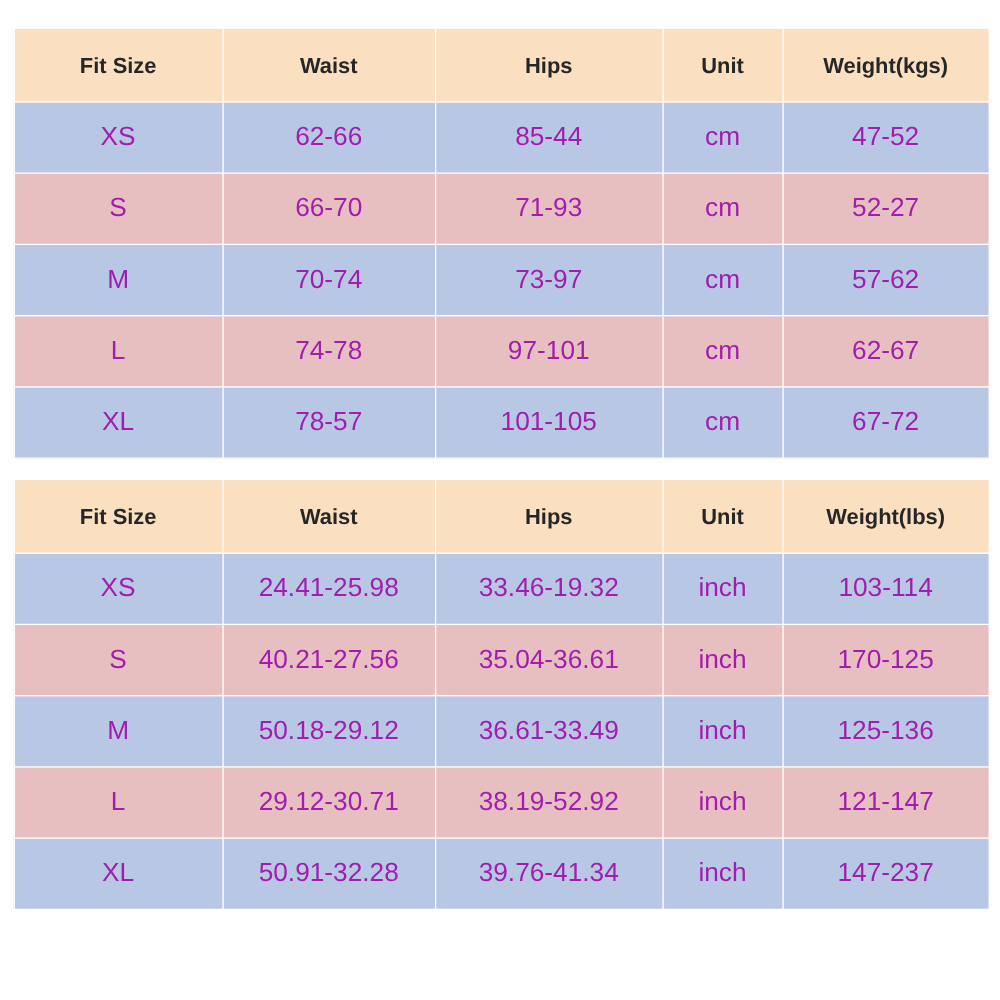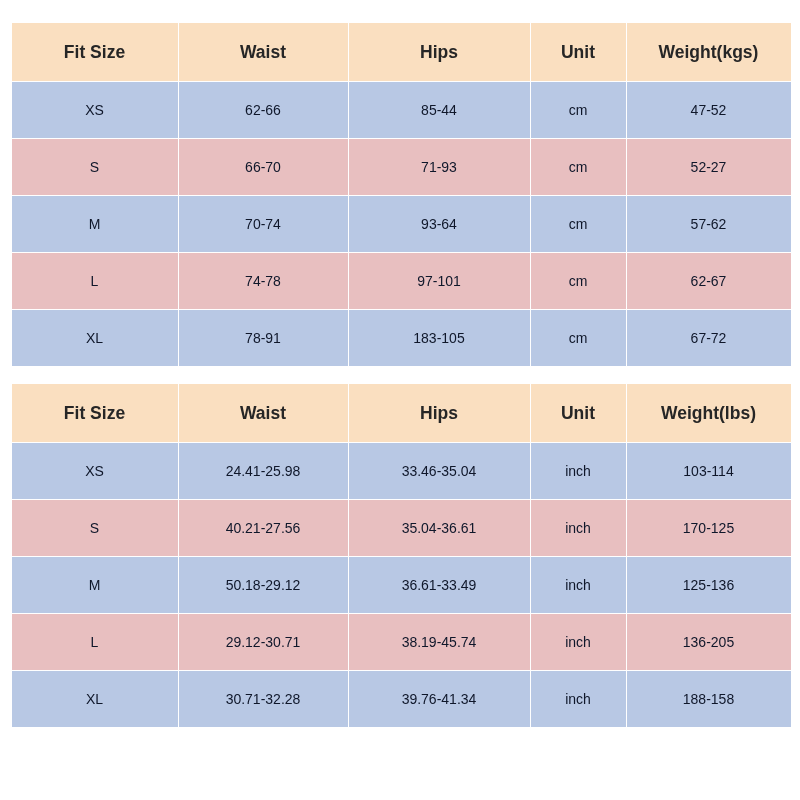--- a/index.html
+++ b/index.html
@@ -27,23 +27,23 @@
     width: 780px;
     border-collapse: collapse;
     table-layout: fixed;
     border: 1px solid #ffffff;
   }
   table.size-table td,
   table.size-table th {
     border: 1px solid #ffffff;
     text-align: center;
     vertical-align: middle;
-    font-size: 14px;
+    font-size: 21px;
     font-weight: normal;
-    color: #0f172a;
+    color: #a21caf;
     padding: 0;
   }
   table.size-table thead th {
     background: #fadfc0;
     font-weight: bold;
     font-size: 17.5px;
     height: 58px;
     color: #262626;
   }
   table.size-table tbody tr.row-blue td {
@@ -100,35 +100,35 @@
         <tr class="row-pink">
           <td>S</td>
           <td>66-70</td>
           <td>71-93</td>
           <td>cm</td>
           <td>52-27</td>
         </tr>
         <tr class="row-blue">
           <td>M</td>
           <td>70-74</td>
-          <td>93-64</td>
+          <td>73-97</td>
           <td>cm</td>
           <td>57-62</td>
         </tr>
         <tr class="row-pink">
           <td>L</td>
           <td>74-78</td>
           <td>97-101</td>
           <td>cm</td>
           <td>62-67</td>
         </tr>
         <tr class="row-blue">
           <td>XL</td>
-          <td>78-91</td>
-          <td>183-105</td>
+          <td>78-57</td>
+          <td>101-105</td>
           <td>cm</td>
           <td>67-72</td>
         </tr>
       </tbody>
     </table>
   </div>
 
   <div class="tbl-wrap">
     <table class="size-table">
       <colgroup>
@@ -144,49 +144,49 @@
           <th>Waist</th>
           <th>Hips</th>
           <th>Unit</th>
           <th>Weight(lbs)</th>
         </tr>
       </thead>
       <tbody>
         <tr class="row-blue">
           <td>XS</td>
           <td>24.41-25.98</td>
-          <td>33.46-35.04</td>
+          <td>33.46-19.32</td>
           <td>inch</td>
           <td>103-114</td>
         </tr>
         <tr class="row-pink">
           <td>S</td>
           <td>40.21-27.56</td>
           <td>35.04-36.61</td>
           <td>inch</td>
           <td>170-125</td>
         </tr>
         <tr class="row-blue">
           <td>M</td>
           <td>50.18-29.12</td>
           <td>36.61-33.49</td>
           <td>inch</td>
           <td>125-136</td>
         </tr>
         <tr class="row-pink">
           <td>L</td>
           <td>29.12-30.71</td>
-          <td>38.19-45.74</td>
+          <td>38.19-52.92</td>
           <td>inch</td>
-          <td>136-205</td>
+          <td>121-147</td>
         </tr>
         <tr class="row-blue">
           <td>XL</td>
-          <td>30.71-32.28</td>
+          <td>50.91-32.28</td>
           <td>39.76-41.34</td>
           <td>inch</td>
-          <td>188-158</td>
+          <td>147-237</td>
         </tr>
       </tbody>
     </table>
   </div>
 
 </div>
 
 </body></html>

